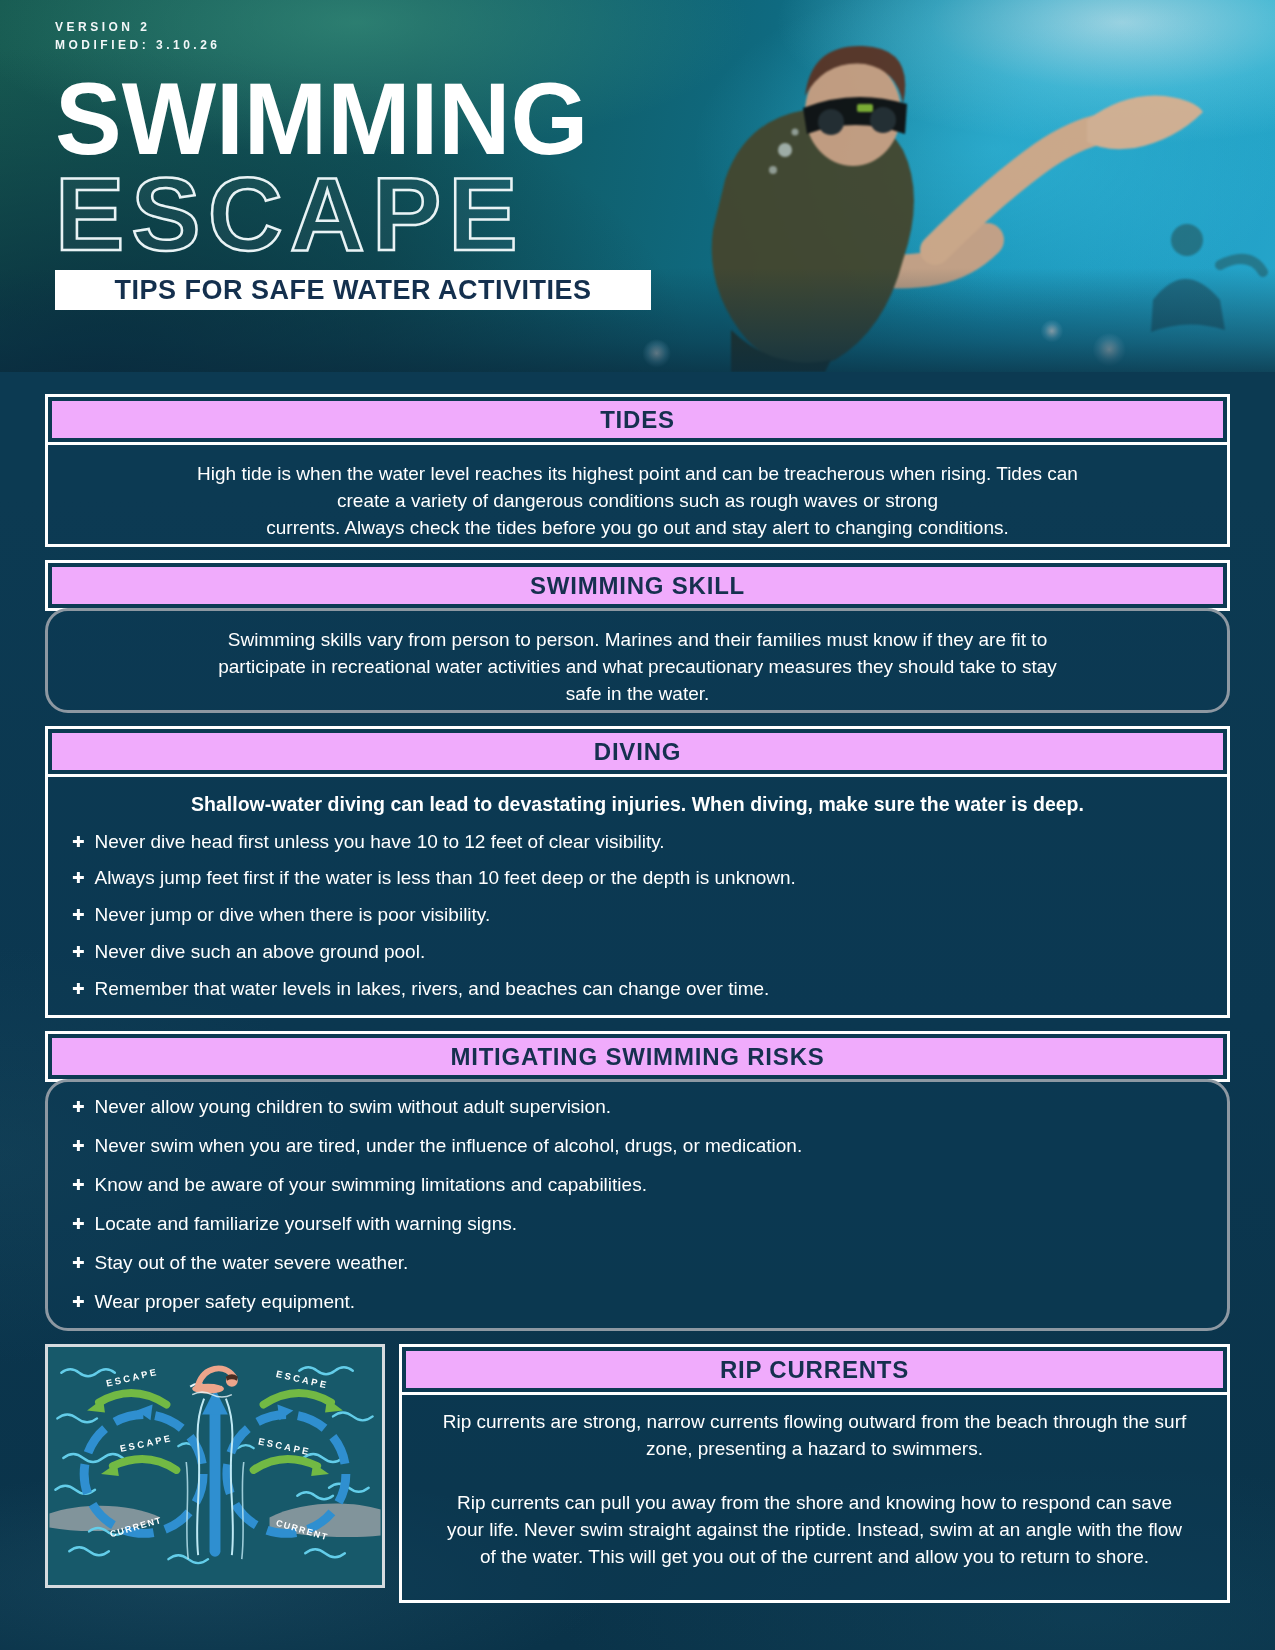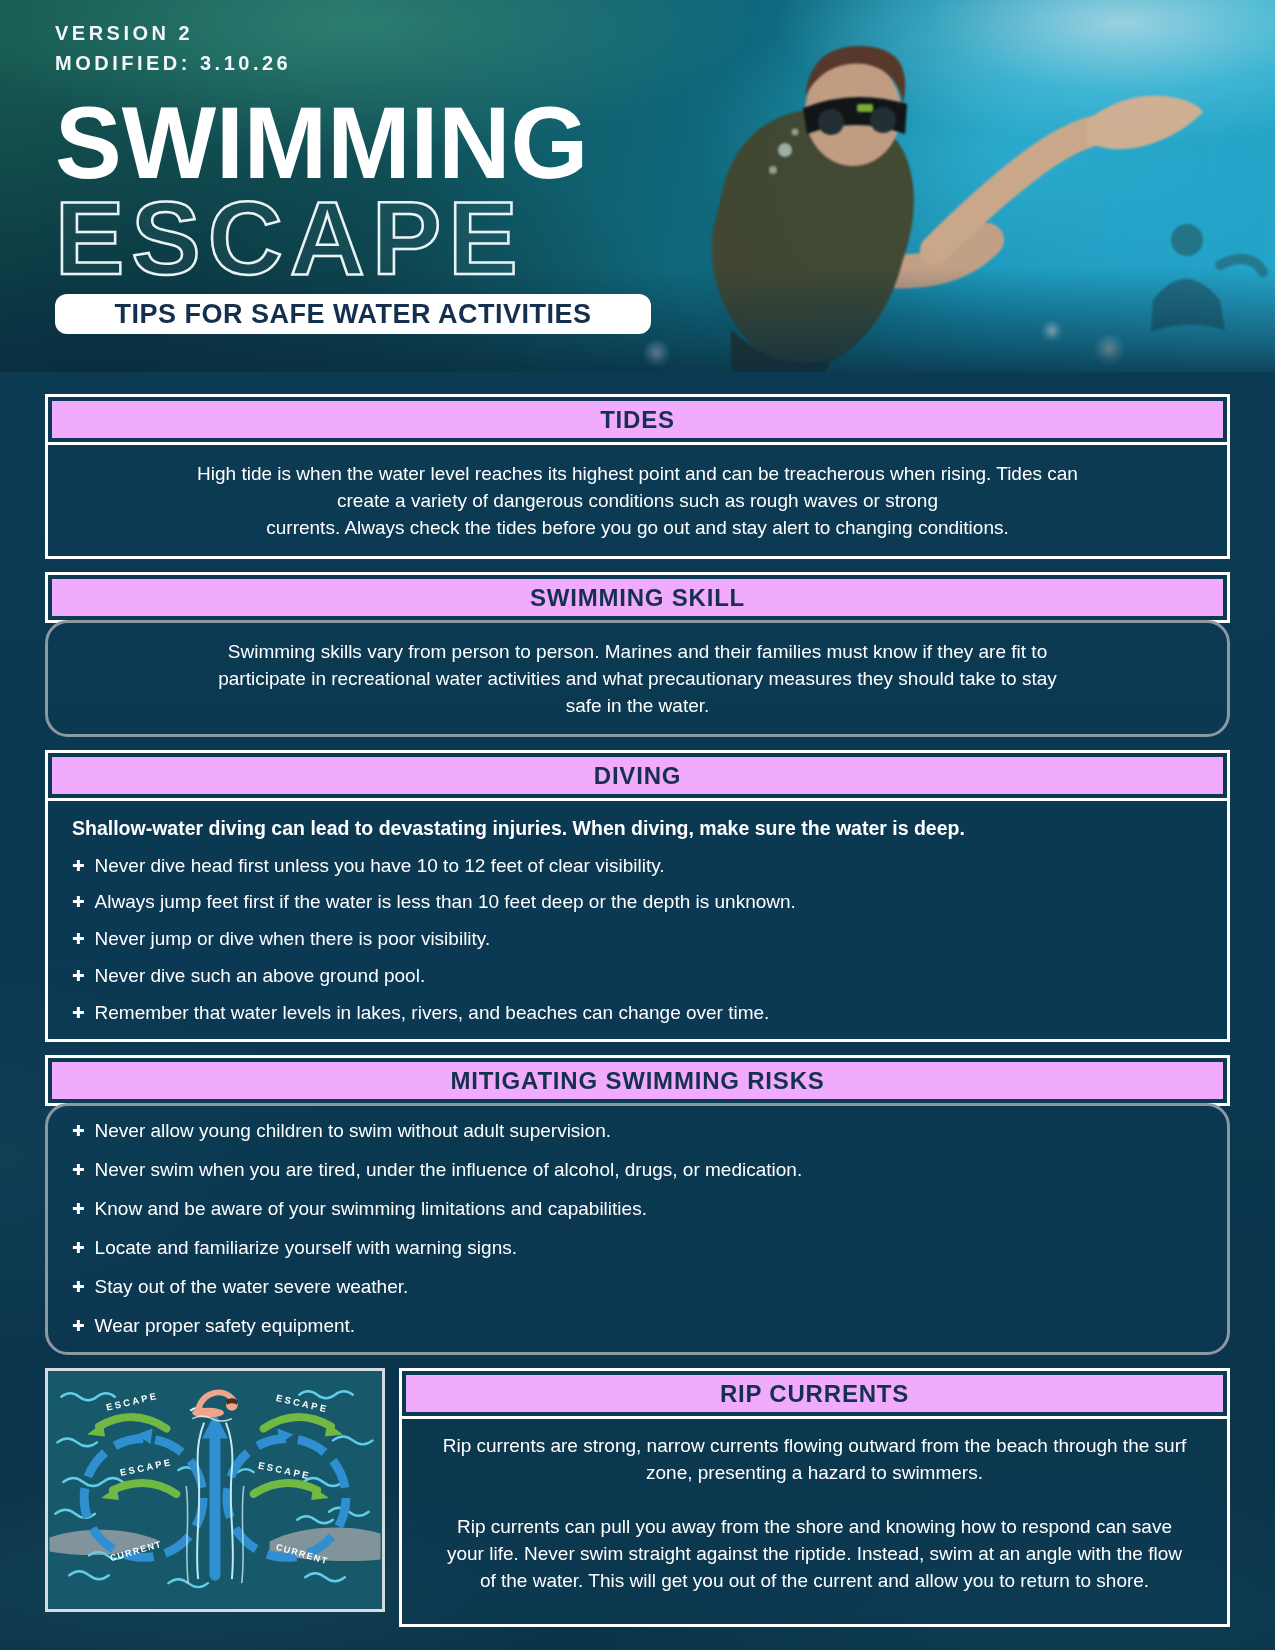--- a/index.html
+++ b/index.html
@@ -29,50 +29,50 @@
       radial-gradient(ellipse 430px 250px at 78% 40%, rgba(62,195,228,.5), transparent 70%),
       radial-gradient(ellipse 620px 320px at 100% 62%, rgba(35,160,205,.55), transparent 75%),
       radial-gradient(ellipse 560px 190px at 28% 6%, rgba(70,165,135,.5), transparent 70%),
       radial-gradient(ellipse 760px 420px at 8% 100%, rgba(7,42,60,.92), transparent 78%),
       linear-gradient(100deg,#175a51 0%,#11565c 32%,#0f6a80 58%,#1590b2 78%,#27a9c7 100%);
   }
   .hero-photo-swimmer{position:absolute;right:0;top:0;width:640px;height:372px;filter:blur(1.2px);opacity:.95;}
   .hero-overlay{position:absolute;left:0;top:0;width:100%;height:100%;
     background:linear-gradient(180deg, rgba(10,50,70,0) 72%, rgba(10,48,68,.55) 92%, rgba(10,45,64,.8) 100%);}
   .hero-text{position:absolute;left:55px;top:18px;z-index:5;}
-  .version{color:#f2f7f8;font-size:20px;font-weight:700;letter-spacing:3.5px;line-height:1.5;}
+  .version{color:#f2f7f8;font-size:12px;font-weight:700;letter-spacing:3.5px;line-height:1.5;}
   .title-solid{
     margin-top:14px;color:#ffffff;font-weight:800;font-size:100px;line-height:.98;
     letter-spacing:0px;transform:scaleY(1.02);transform-origin:left top;white-space:nowrap;
   }
   .title-outline{
     margin-top:-4px;font-weight:700;font-size:104px;line-height:1;white-space:nowrap;
     color:rgba(255,255,255,0.04);letter-spacing:7px;
     -webkit-text-stroke:2.5px #e9f3f5;
   }
   .subtitle-bar{
     margin-top:4px;width:596px;height:40px;background:#ffffff;
-    display:flex;align-items:center;justify-content:center;border-radius:12px;
+    display:flex;align-items:center;justify-content:center;
   }
   .subtitle-bar span{color:#14304e;font-weight:800;font-size:27px;letter-spacing:.5px;white-space:nowrap;}
 
   
   .content{padding:22px 45px 0;}
   .section{margin-bottom:13px;}
   .sec-header{border:3px solid #ffffff;background:#0c3a52;padding:4px;}
   .sec-header .band{background:#f0abfc;text-align:center;padding:5px 0 4px;}
   .sec-header .band span{color:#16304f;font-weight:800;font-size:24px;letter-spacing:.8px;}
   .sec-body{
     border:3px solid #ffffff;margin-top:-3px;background:rgba(13,59,84,.55);
     color:#ffffff;font-size:19px;line-height:1.42;
   }
   .sec-body.gray{border-color:#8d98a2;border-radius:23px;}
-  .sec-body.center{text-align:center;padding:16px 28px 14px;}
+  .sec-body.center{text-align:center;padding:16px 28px 2px;}
   .sec-body .line{display:block;}
-  .lead{font-weight:800;font-size:19.5px;margin:14px 24px 4px;}
+  .lead{font-weight:800;text-align:center;font-size:19.5px;margin:14px 24px 4px;}
   ul.bullets{list-style:none;margin:6px 0 12px;padding:0 24px;}
   ul.bullets li{display:flex;align-items:flex-start;margin:10px 0;font-size:19px;}
   ul.bullets .plus{font-size:15px;font-weight:700;margin:2px 10px 0 0;flex:0 0 auto;}
   .section.m-risks ul.bullets li{margin:12px 0;}
 
   
   .bottom-row{display:flex;gap:14px;margin:0 45px;}
   .diagram-box{flex:0 0 334px;height:238px;border:3px solid #d6dbdf;background:#17596a;}
   .diagram-box svg{display:block;}
   .rip-box{flex:1;}

